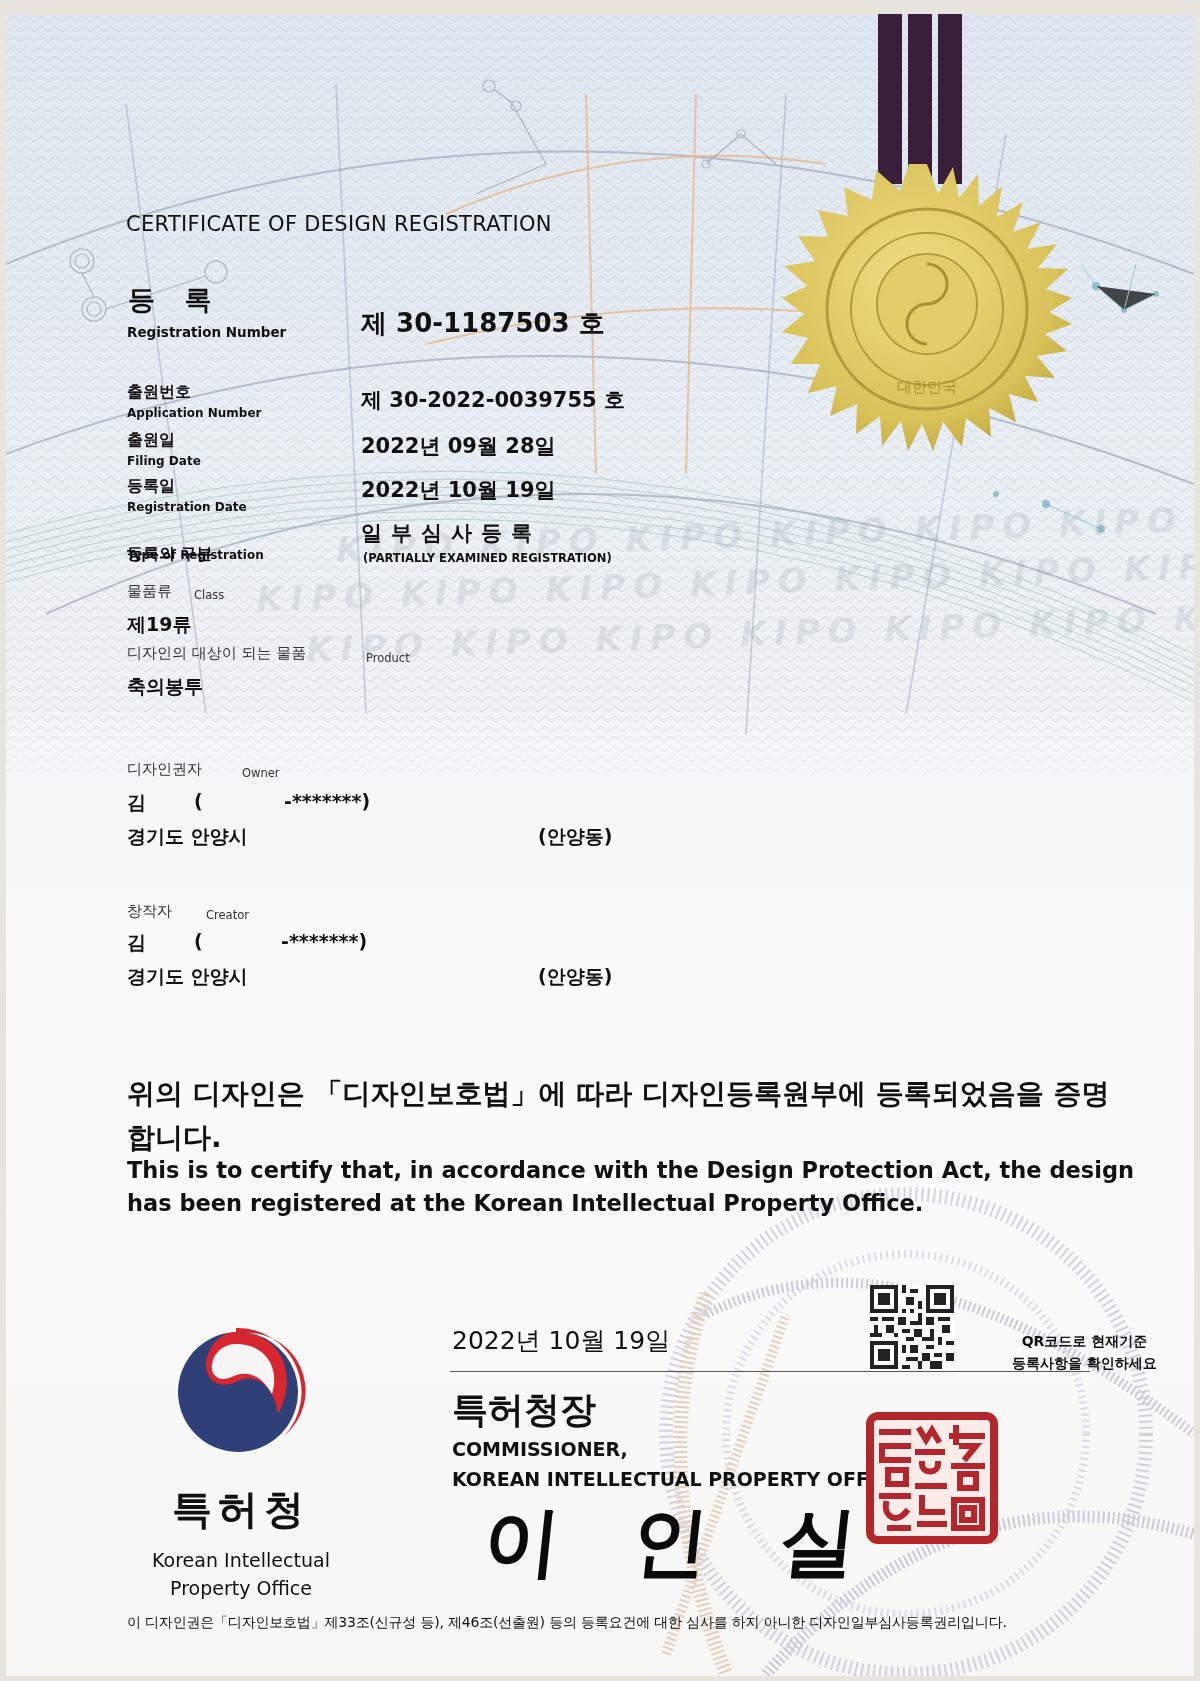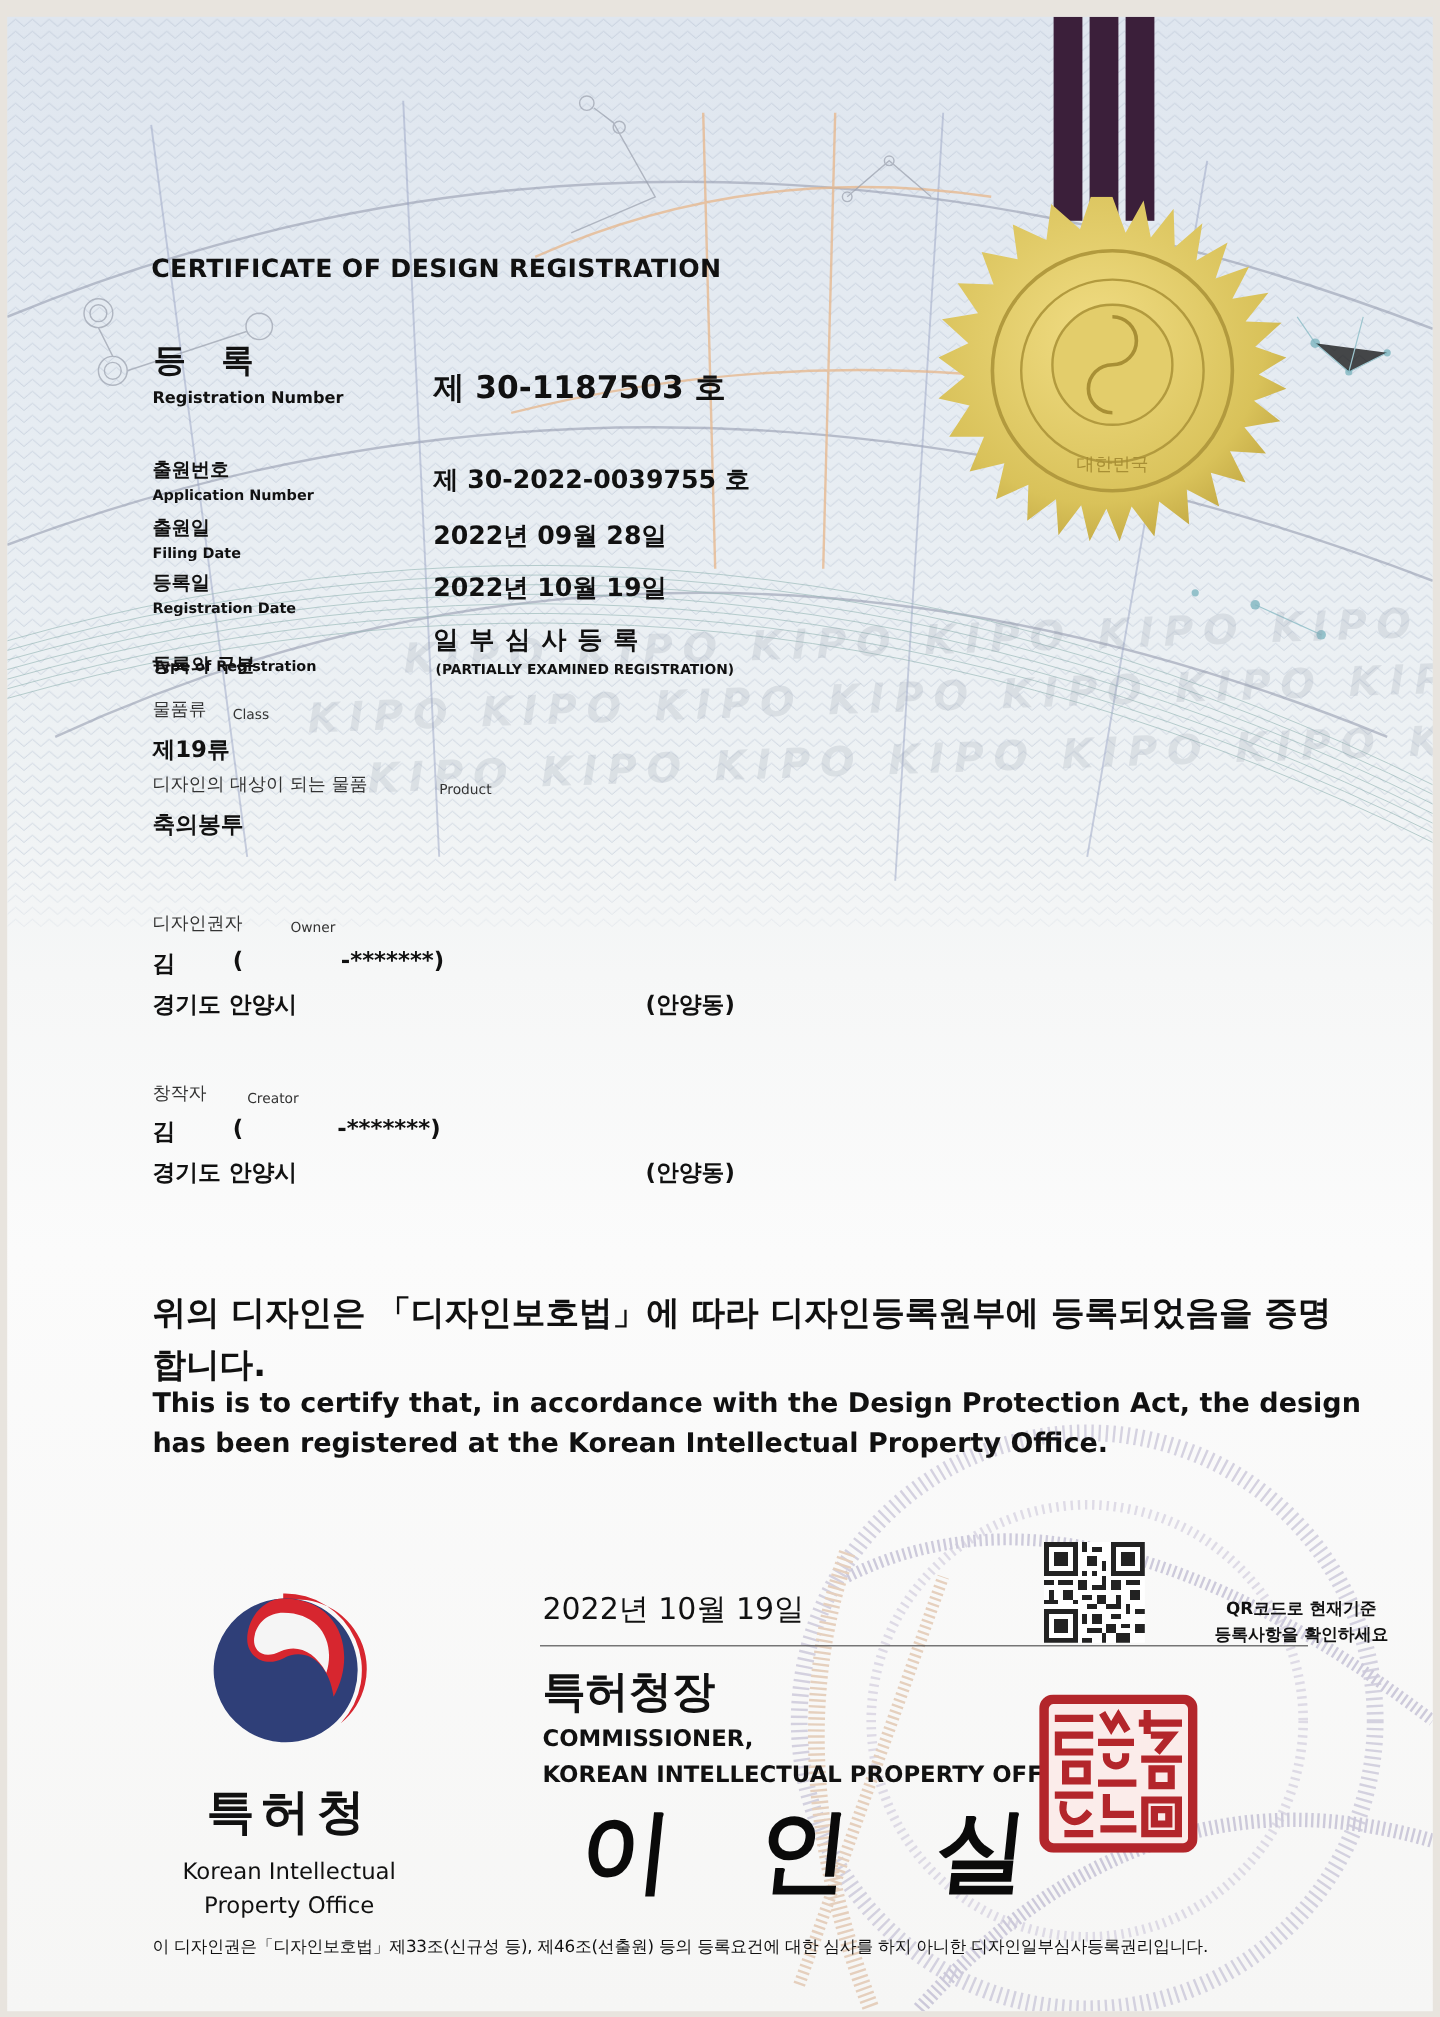--- a/index.html
+++ b/index.html
@@ -17,21 +17,21 @@
   
   .bg-svg { position: absolute; left: 0; top: 0; width: 1188px; height: 1662px; }
   .kipo-watermark {
     position: absolute; color: rgba(150,160,175,0.22); font-weight: bold;
     font-size: 34px; font-style: italic; letter-spacing: 8px; white-space: nowrap;
     transform: rotate(-2deg);
   }
   .abs { position: absolute; white-space: nowrap; }
 
   .title-ko { left: 118px; top: 112px; font-size: 62px; font-weight: bold; letter-spacing: 2px; }
-  .title-en { left: 120px; top: 198px; font-size: 21px; font-weight: bold; letter-spacing: 0.3px; }
+  .title-en { left: 120px; top: 198px; font-size: 21px; font-weight: normal; letter-spacing: 0.3px; }
 
   .reg-label-ko { left: 122px; top: 268px; font-size: 27px; font-weight: bold; letter-spacing: 10px; }
   .reg-label-en { left: 121px; top: 310px; font-size: 13.5px; font-weight: bold; }
   .reg-value { left: 355px; top: 268px; font-size: 26px; font-weight: bold; margin-top: 24px; }
 
   .field-ko { font-size: 16px; font-weight: bold; text-align: center; }
   .field-en { font-size: 12px; font-weight: bold; }
   .field-val { font-size: 21px; font-weight: bold; }
   .field-val-spaced { font-size: 21px; font-weight: bold; letter-spacing: 9px; }
   .field-val-sub { font-size: 11.5px; font-weight: bold; }

